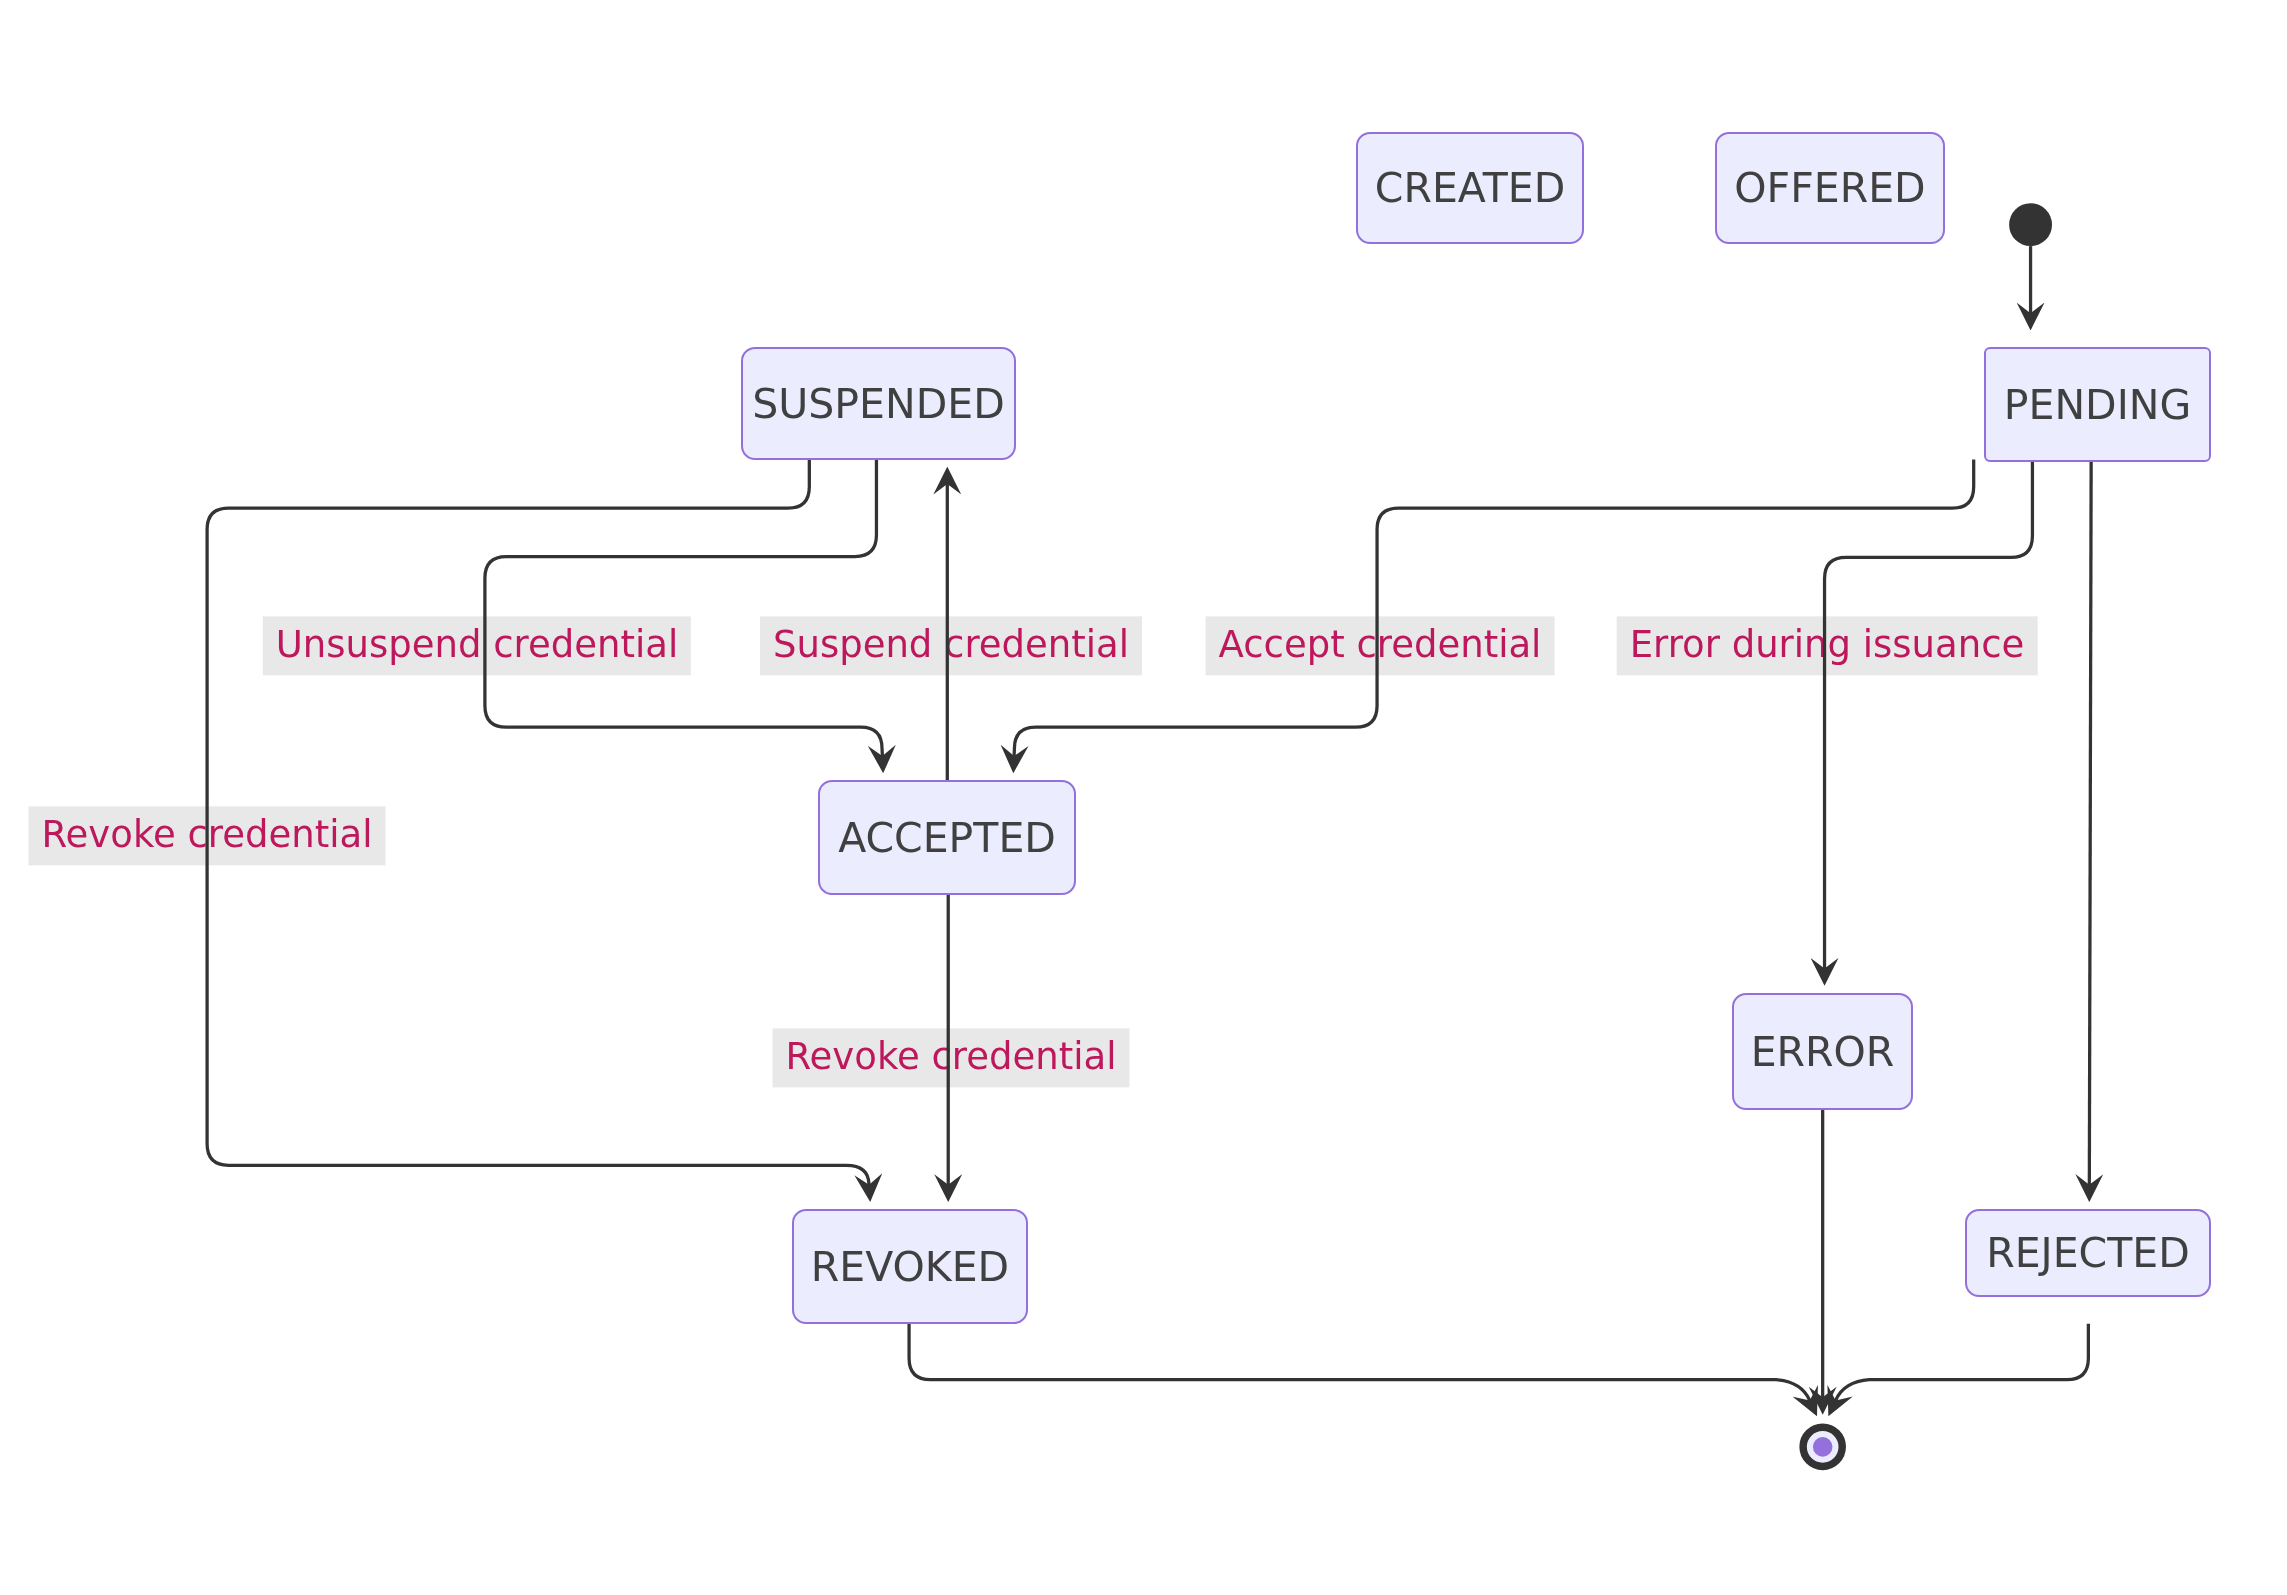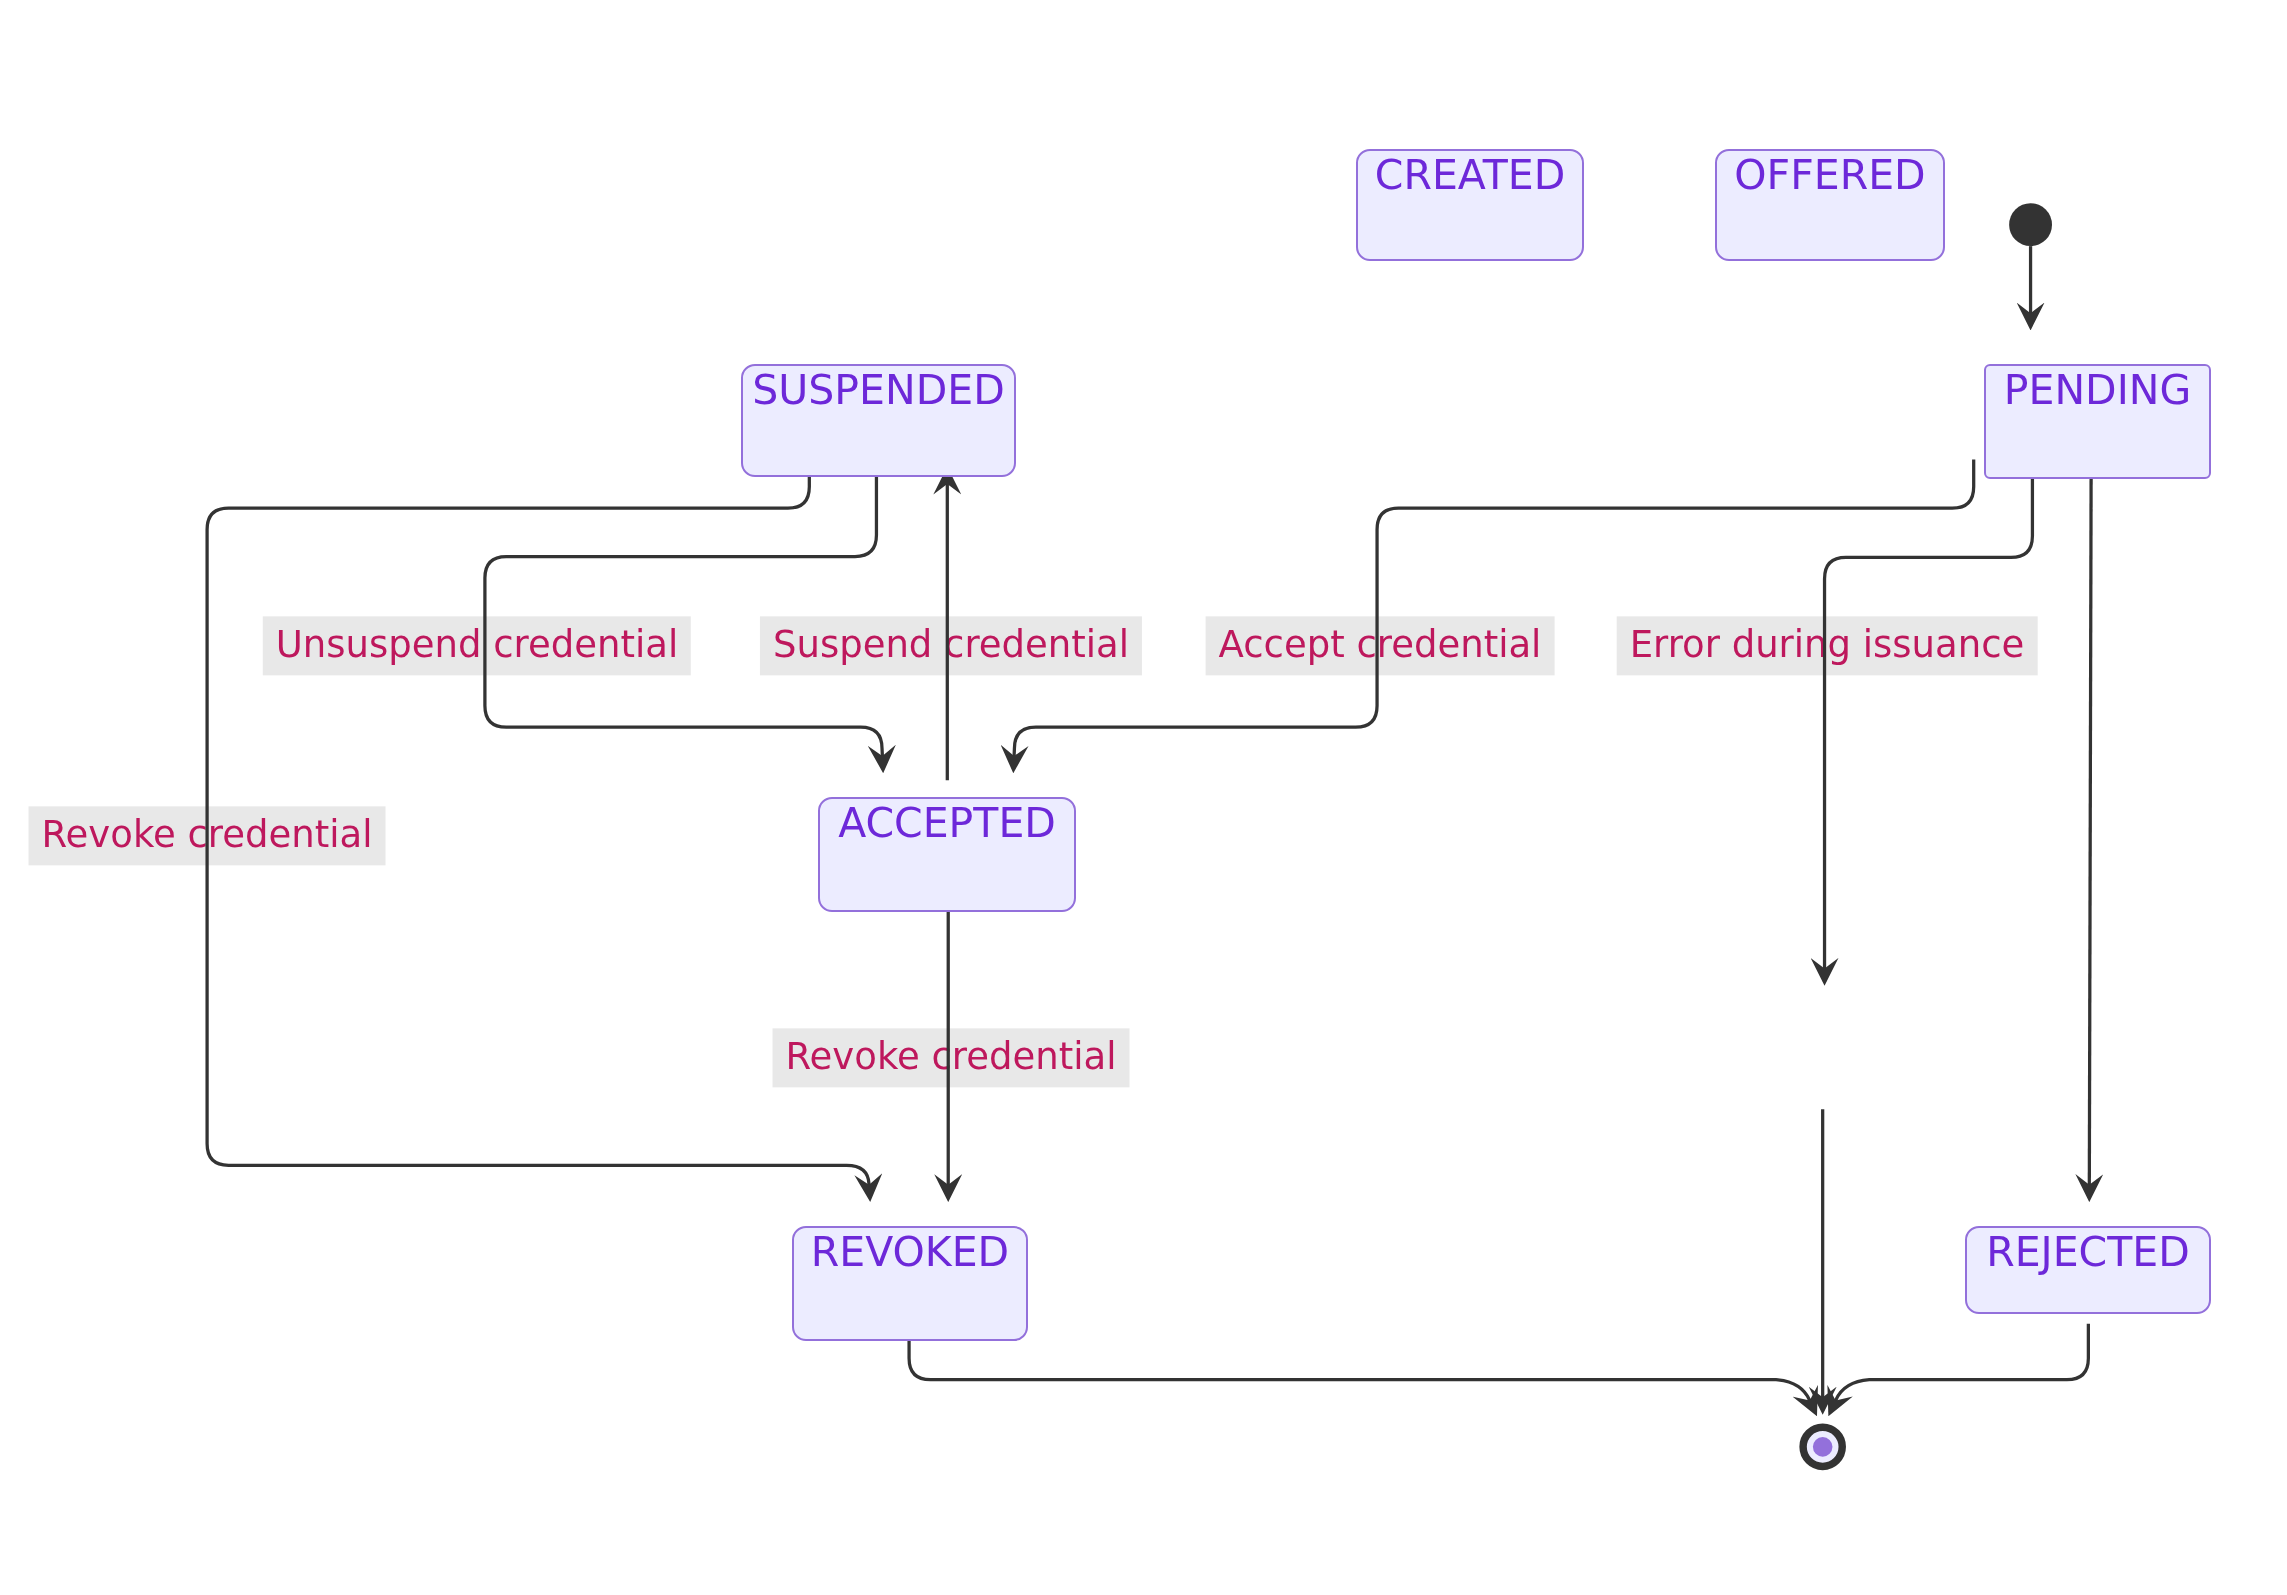--- a/index.html
+++ b/index.html
@@ -25,26 +25,25 @@
   .edges{
     position:absolute;left:0;top:0;width:2288px;height:1596px;
     z-index:2;
   }
   .state-node{
     position:absolute;
     box-sizing:border-box;
     background:#ECECFF;
     border:2.8px solid #9370DB;
     border-radius:14px;
-    display:flex;align-items:flex-start;justify-content:center;
-    color:#6d28d9;
+    display:flex;align-items:center;justify-content:center;
+    color:#404040;
     font-size:41px;
     white-space:nowrap;
     z-index:3;
-    margin-top:17px;
   }
 </style>
 </head>
 <body>
 
 <div class="stage">
 
   <div class="edge-label" style="left:477px;top:646px;">Unsuspend credential</div>
   <div class="edge-label" style="left:951px;top:646px;">Suspend credential</div>
   <div class="edge-label" style="left:1380px;top:646px;">Accept credential</div>
@@ -100,20 +99,23 @@
   </div>
   <div class="state-node" style="left:1984px;top:347px;width:227px;height:115px;border-radius:6px;">
     <span>PENDING</span>
   </div>
   <div class="state-node" style="left:741px;top:347px;width:275px;height:113px;">
     <span>SUSPENDED</span>
   </div>
   <div class="state-node" style="left:818px;top:780px;width:258px;height:115px;">
     <span>ACCEPTED</span>
   </div>
+  <div class="state-node" style="left:1732px;top:993px;width:181px;height:117px;">
+    <span>ERROR</span>
+  </div>
   <div class="state-node" style="left:792px;top:1209px;width:236px;height:115px;">
     <span>REVOKED</span>
   </div>
   <div class="state-node" style="left:1965px;top:1209px;width:246px;height:88px;">
     <span>REJECTED</span>
   </div>
 
 </div>
 
 

